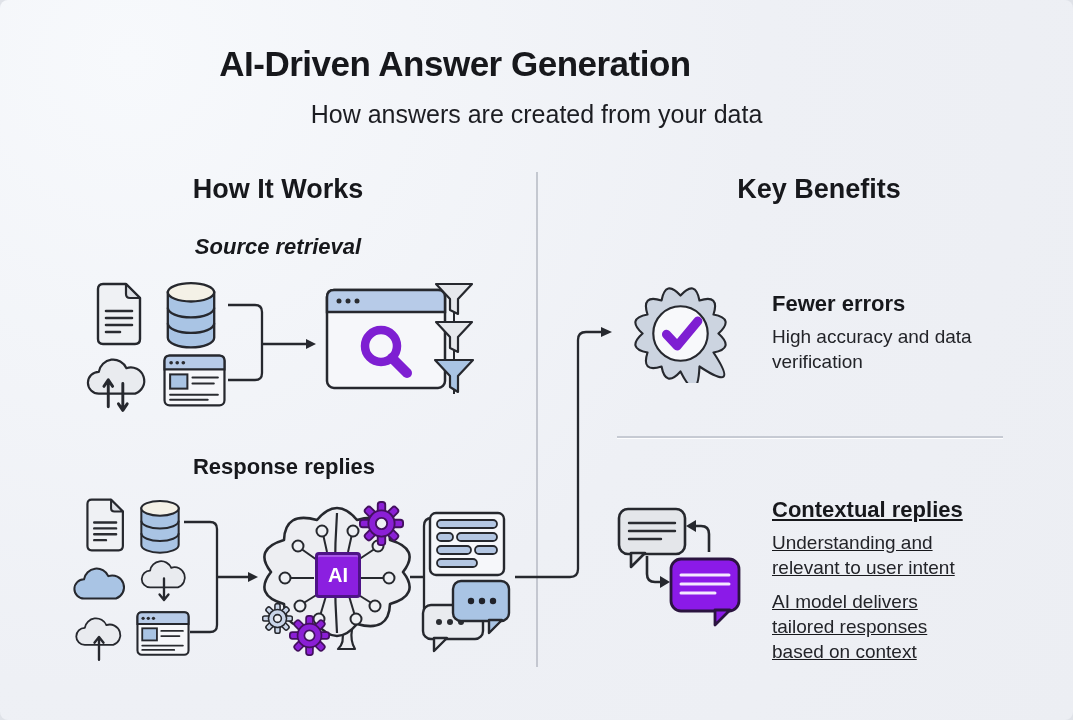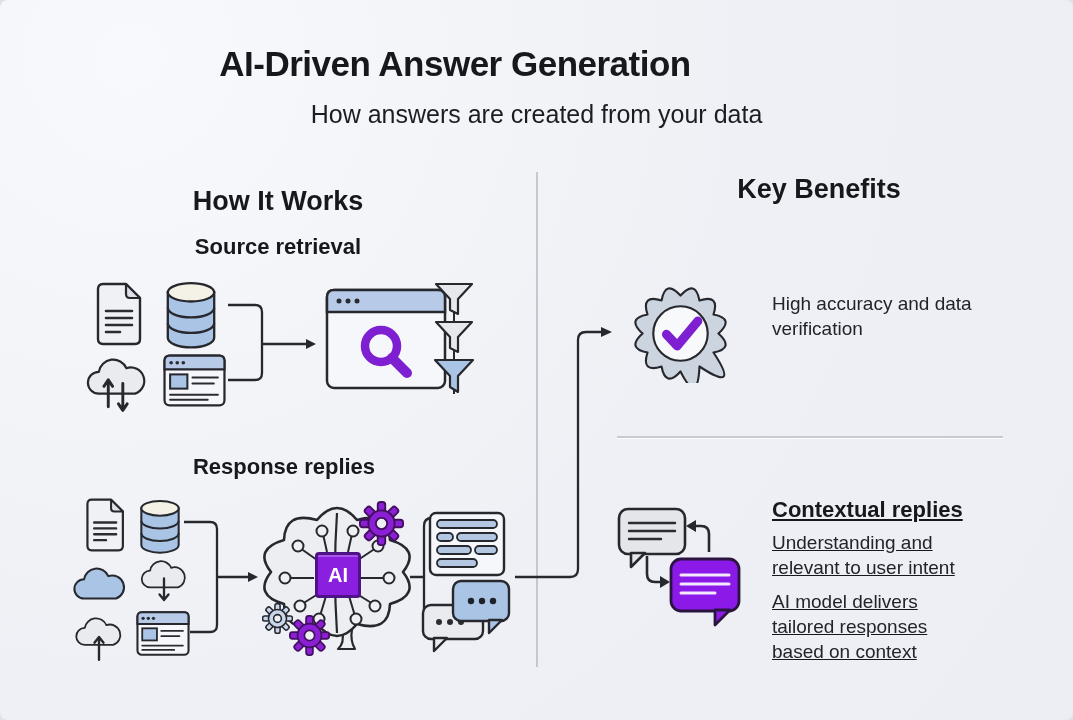--- a/index.html
+++ b/index.html
@@ -28,26 +28,26 @@
   svg{display:block;}
 </style>
 </head>
 <body>
 
 <div class="stage">
 
   <h1 class="abs main-title center-text">AI-Driven Answer Generation</h1>
   <p class="abs subtitle center-text">How answers are created from your data</p>
 
-  <h2 class="abs col-title center-text" style="left:0;width:556px;margin-top:12px;">How It Works</h2>
+  <h2 class="abs col-title center-text" style="left:0;width:556px;">How It Works</h2>
   <h2 class="abs col-title center-text" style="left:537px;width:564px;">Key Benefits</h2>
 
   <div class="abs divider-v"></div>
 
-  <h3 class="abs step-label center-text" style="left:0;top:234px;width:556px;">Source retrieval</h3>
+  <h3 class="abs step-label center-text" style="left:0;top:234px;width:556px;font-style:italic;">Source retrieval</h3>
 
   <svg class="abs" style="left:94px;top:282px;" width="52" height="64" viewBox="0 0 52 64">
     <path d="M9,2 H32 L46,16 V57 Q46,62 41,62 H9 Q4,62 4,57 V7 Q4,2 9,2 Z" fill="#eff1f4" stroke="#26282e" stroke-width="2.4" stroke-linejoin="round"></path>
     <path d="M32,2 L46,16 H36 Q32,16 32,12 Z" fill="#dde0e6" stroke="#26282e" stroke-width="2.2" stroke-linejoin="round"></path>
     <path d="M12,29 H38 M12,36 H38 M12,43 H38 M12,50 H26" stroke="#2a2c31" stroke-width="2.6" stroke-linecap="round" fill="none"></path>
   </svg>
 
   <svg class="abs" style="left:162px;top:280px;" width="58" height="71" viewBox="0 0 60 72">
     <path d="M6,12 V59 A24,10 0 0 0 54,59 V12 Z" fill="#a9c4e4" stroke="#26282e" stroke-width="2.4"></path>
     <ellipse cx="30" cy="12" rx="24" ry="9.5" fill="#f4f1e7" stroke="#26282e" stroke-width="2.4"></ellipse>
@@ -237,20 +237,21 @@
     <polygon points="86,5 97,10 86,15" fill="#26282e"></polygon>
   </svg>
 
   <svg class="abs" style="left:631px;top:284px;" width="99" height="99" viewBox="0 0 120 120">
     <path d="M106,60 Q126,78 100,83 Q133,133 83,100 Q81,148 60,106 Q42,126 37,100 Q12,108 20,83 Q-6,78 14,60 Q-6,42 20,37 Q12,12 37,20 Q42,-6 60,14 Q78,-6 83,20 Q108,12 100,37 Q126,42 106,60 Z" fill="#ccd4e0" stroke="#26282e" stroke-width="2.6" stroke-linejoin="round"></path>
     <circle cx="60" cy="60" r="33" fill="#f8f9fb" stroke="#26282e" stroke-width="2.6"></circle>
     <path d="M43,61 L56,75 L81,45" fill="none" stroke="#7e1fd2" stroke-width="11" stroke-linecap="round" stroke-linejoin="round"></path>
   </svg>
 
   <div class="abs" style="left:772px;top:291px;width:205px;">
+    <h3 class="benefit-title">Fewer errors</h3>
     <p class="benefit-text">High accuracy and data verification</p>
   </div>
 
   <div class="abs divider-h"></div>
 
   <svg class="abs" style="left:614px;top:504px;" width="132" height="126" viewBox="0 0 132 126">
     <g>
       <rect x="5" y="5" width="66" height="45" rx="9" fill="#e4e6ea" stroke="#26282e" stroke-width="2.6"></rect>
       <path d="M17,49 V63 L31,49 Z" fill="#e4e6ea" stroke="#26282e" stroke-width="2.6" stroke-linejoin="round"></path>
       <path d="M15,19 H61 M15,27 H61 M15,35 H47" stroke="#2a2c31" stroke-width="2.4" stroke-linecap="round" fill="none"></path>

